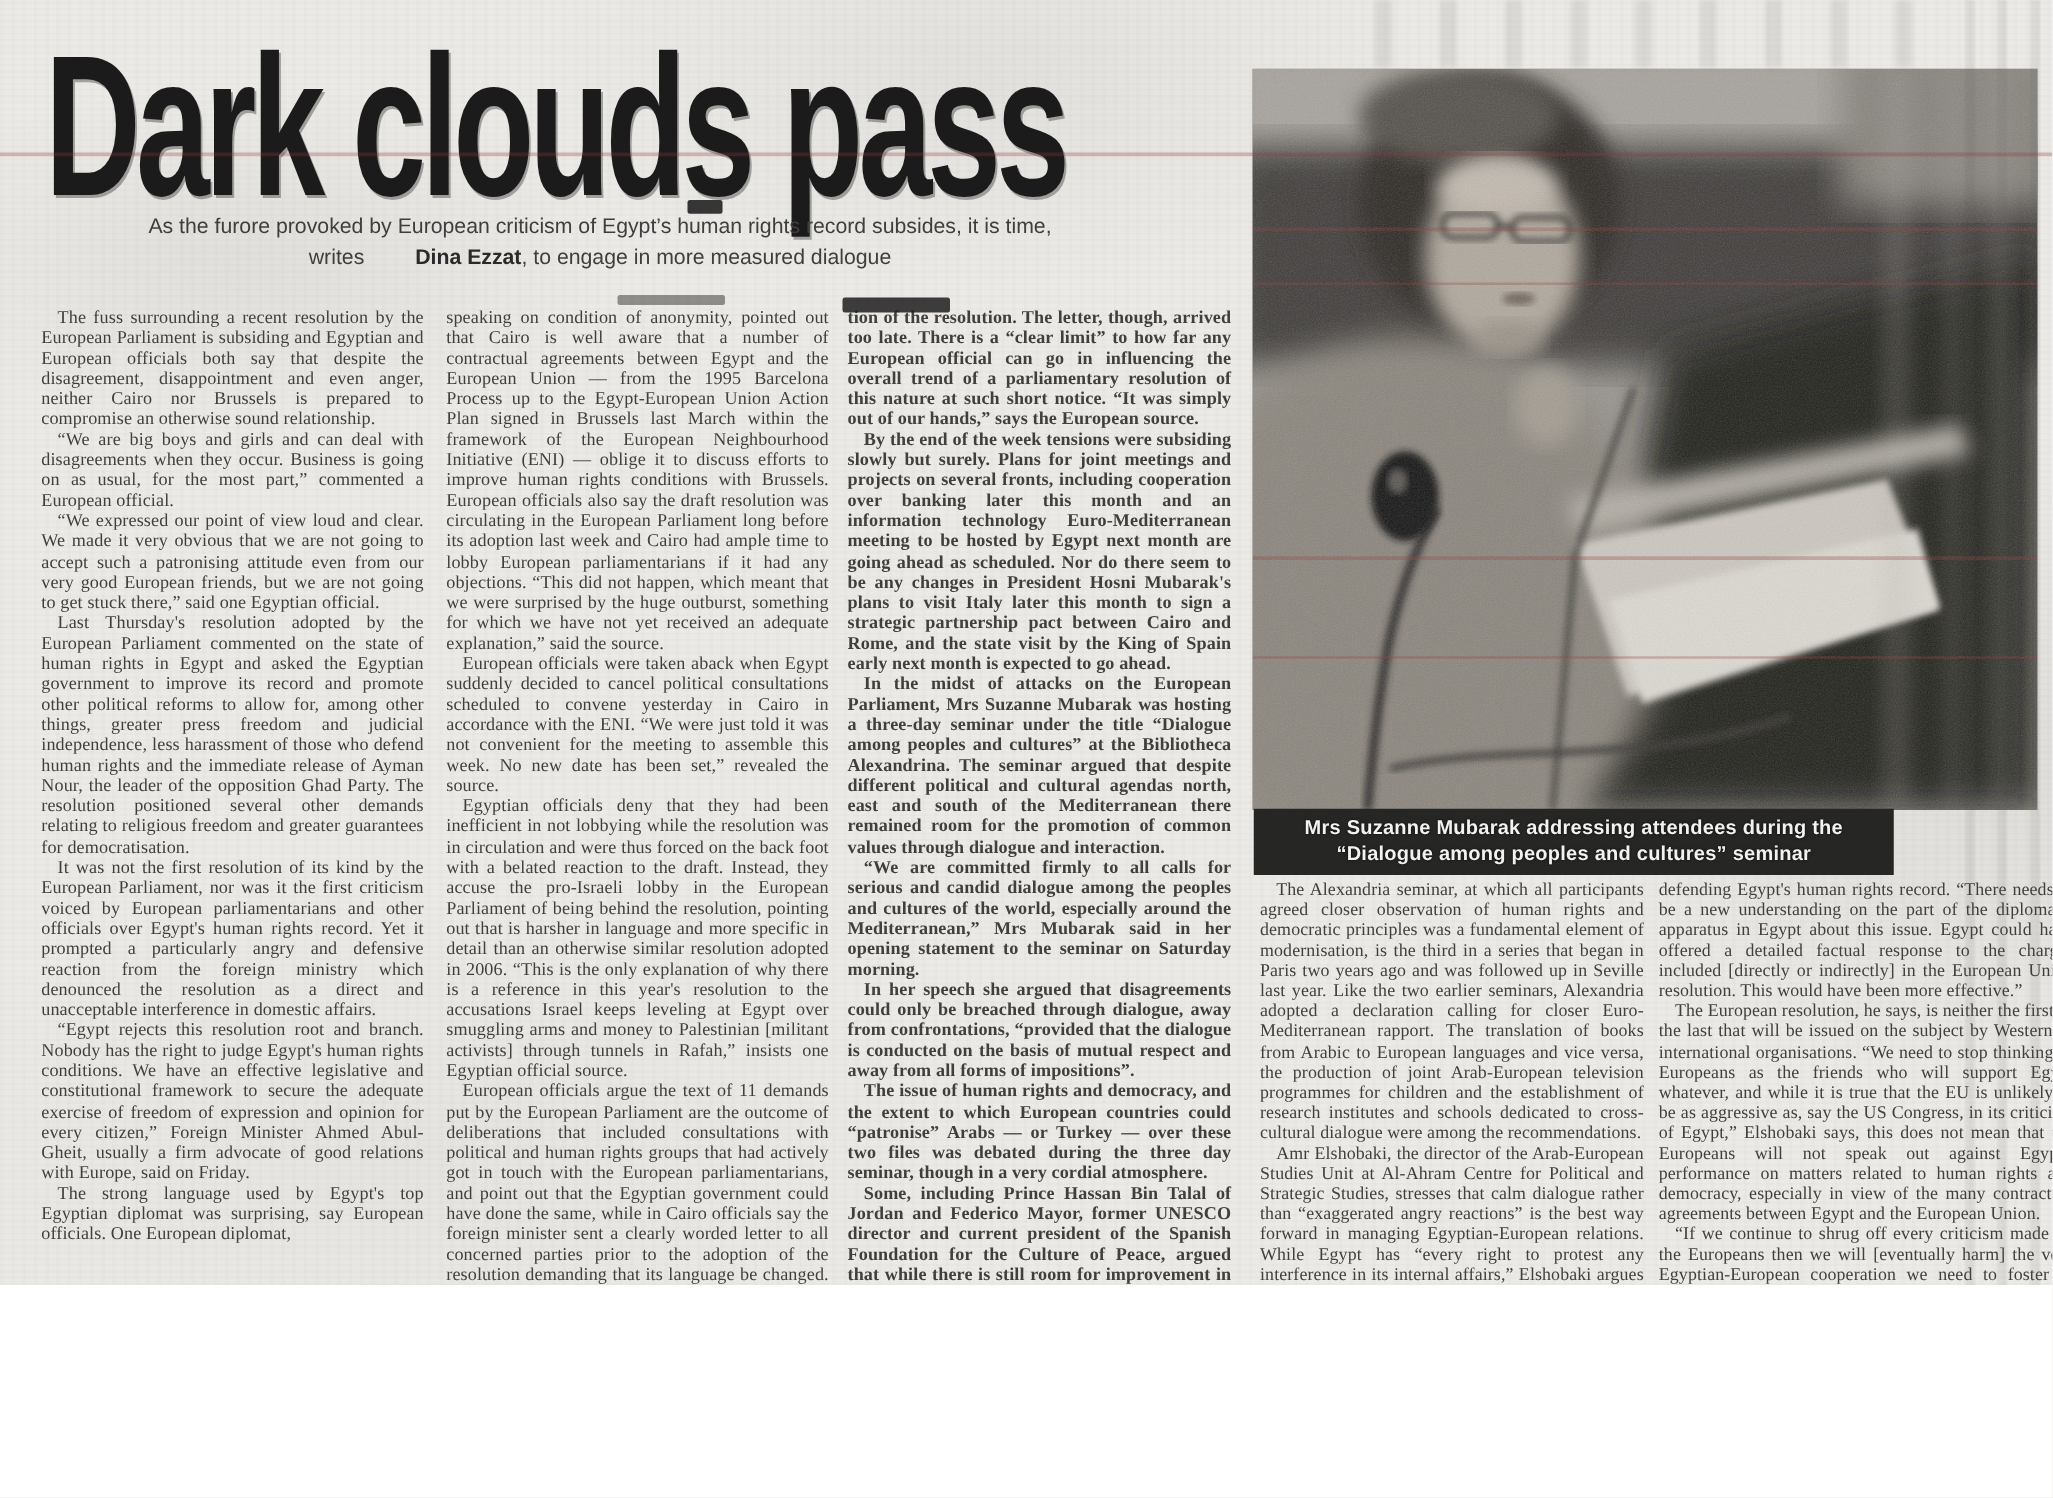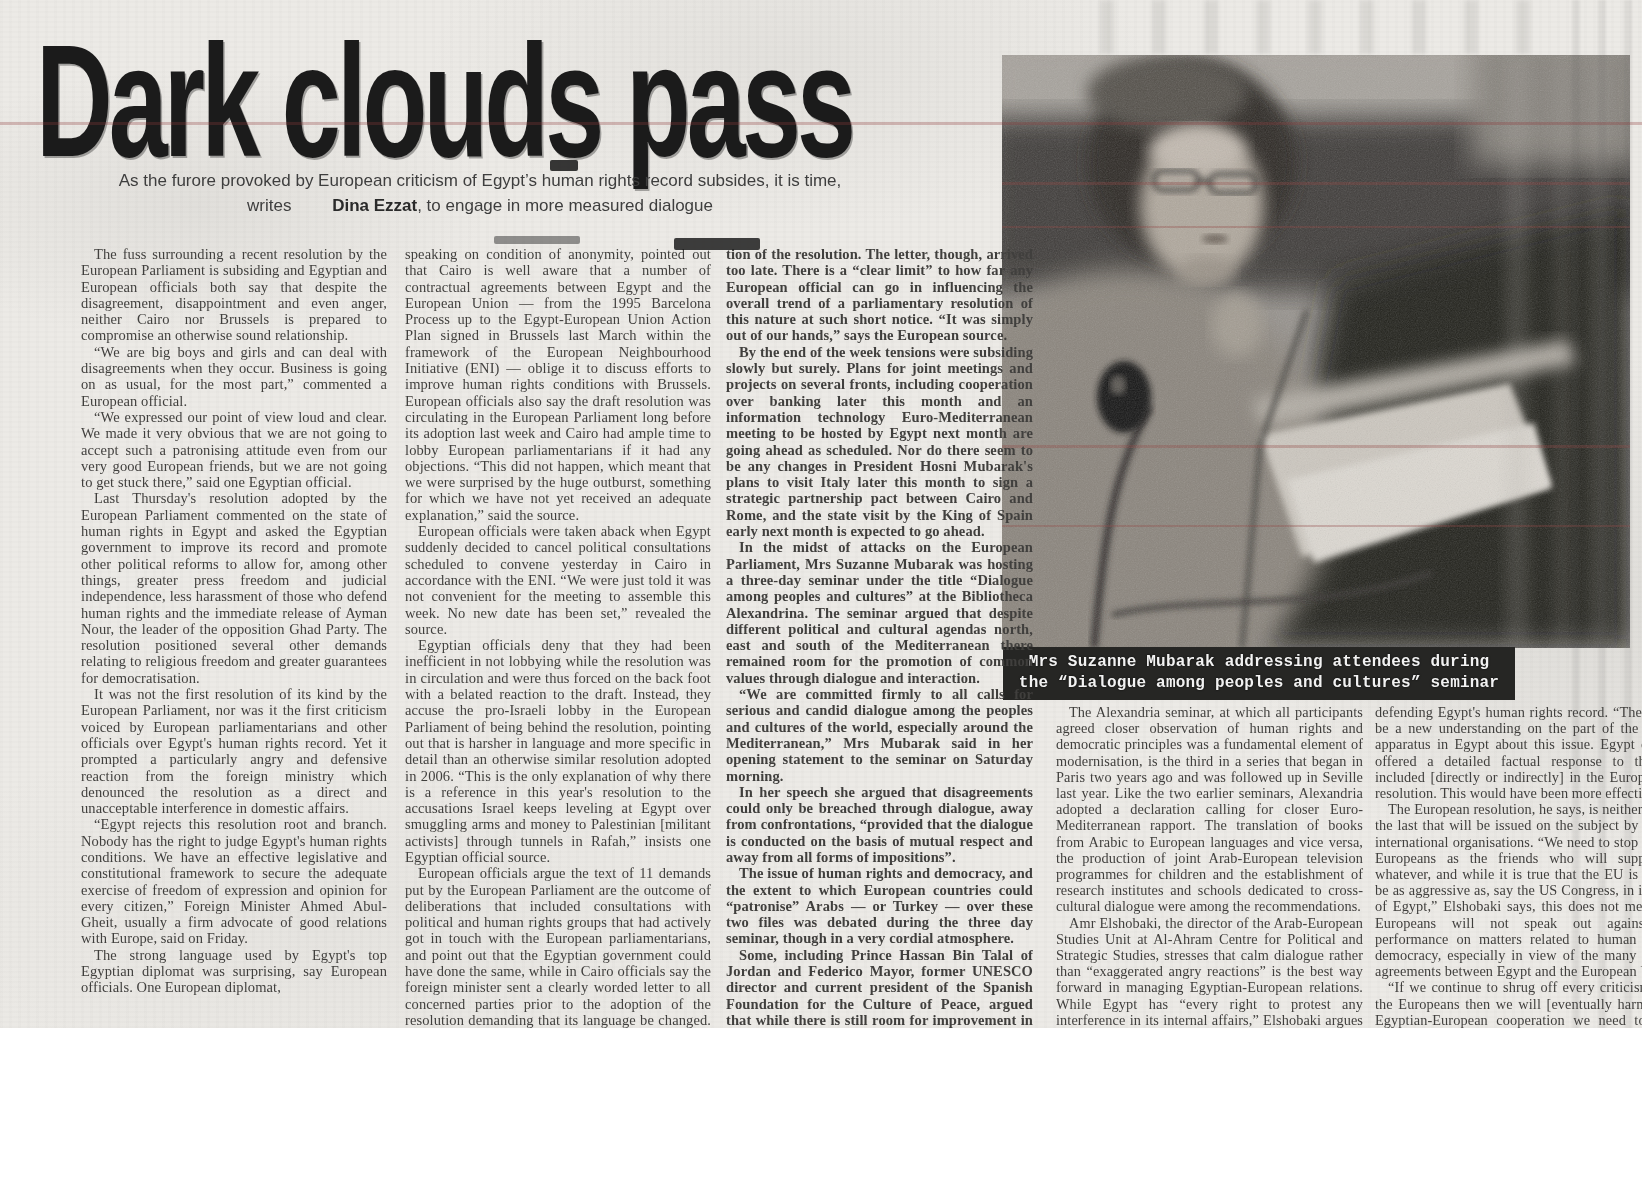--- a/index.html
+++ b/index.html
@@ -23,38 +23,38 @@
     text-shadow:2px 2px 0 rgba(27,27,27,.35);
   }
   .standfirst{
     position:absolute;left:40px;top:169px;width:880px;text-align:center;
     font-family:"Liberation Sans",sans-serif;font-size:17px;line-height:1.45;
     color:#3e3e3e;
   }
   .standfirst b{color:#2a2a2a;margin-left:36px;}
   .col{
     position:absolute;text-align:justify;color:#403f3d;
-    font-size:14.5px;line-height:16.3px;letter-spacing:.1px;margin-left:48px;
+    font-size:14.5px;line-height:16.3px;letter-spacing:.1px;
   }
   .col .para{margin:0;text-indent:13px;}
   .col .para.no-indent{text-indent:0;}
   #col1{left:33px;  top:246px;width:306px;height:952px;}
   #col2{left:357px; top:246px;width:306px;height:952px;}
   #col3{left:678px; top:246px;width:307px;height:952px;font-weight:bold;}
   #col4{left:1008px;top:704px;width:307px;height:494px;font-size:14.3px;line-height:16.2px;}
   #col5{left:1327px;top:704px;width:332px;height:494px;font-size:14.3px;line-height:16.2px;}
   .photo{
     position:absolute;left:1002px;top:55px;width:628px;height:593px;
     background:#97938e;overflow:hidden;
   }
   .photo svg{display:block;width:100%;height:100%;}
   .caption-bar{
     position:absolute;left:1003px;top:647px;width:512px;box-sizing:border-box;
     background:#262624;color:#f2f2f2;padding:5px 10px 6px;
-    font-family:Liberation Mono, monospace;font-weight:700;font-size:16px;
+    font-family:Liberation Sans, sans-serif;font-weight:700;font-size:16px;
     line-height:1.32;text-align:center;letter-spacing:.2px;
     text-shadow:0 0 2px rgba(0,0,0,.8);
   }
   .scan-line-red{
     position:absolute;left:0;top:122px;width:1642px;height:3px;
     background:rgba(143,61,58,.30);z-index:40;
   }
   .smudge{position:absolute;background:#1d1d1d;border-radius:2px;z-index:30;}
   #smudge1{left:550px;top:160px;width:28px;height:11px;opacity:.88;}
   #smudge2{left:494px;top:236px;width:86px;height:8px;opacity:.45;}

